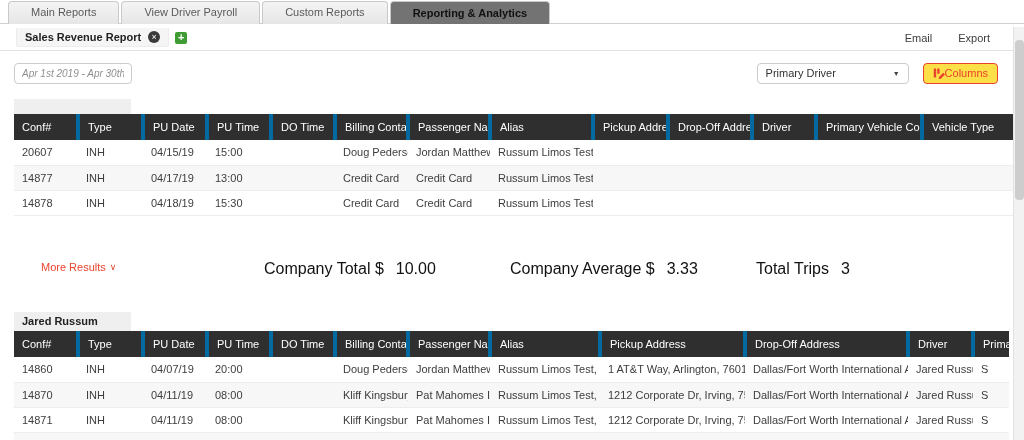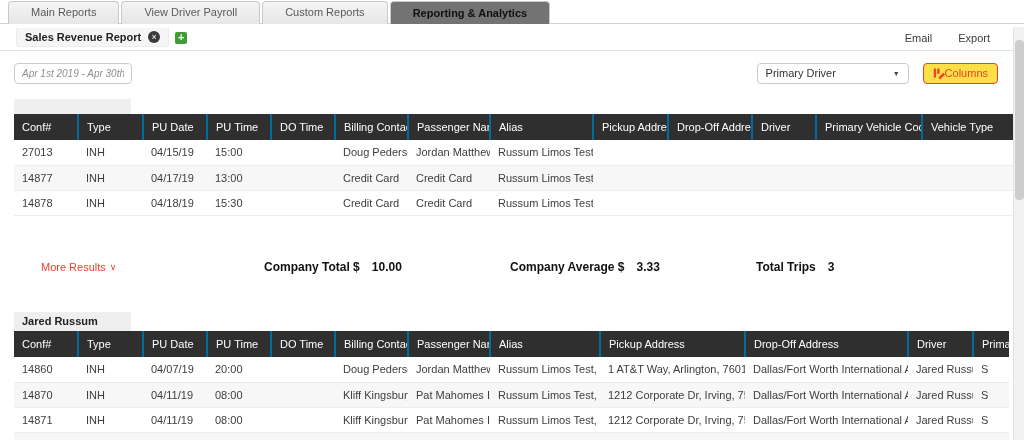--- a/index.html
+++ b/index.html
@@ -46,33 +46,33 @@
   .chip { position:absolute; left:14px; width:117px; background:#efefef;
           font-size:11px; font-weight:bold; color:#222; padding-left:8px; overflow:hidden; }
   .chip1 { top:99px; height:15px; line-height:15px; }
   .chip2 { top:312px; height:19px; line-height:19px; }
 
   
   .tablewrap { position:absolute; left:14px; }
   .tw1 { top:114px; } .tw2 { top:331px; }
   table.grid { table-layout:fixed; width:995px; border-collapse:collapse; }
   table.grid th { background:#2f2f2f; color:#fff; font-weight:normal; font-size:11px; text-align:left;
-                  padding:0 8px; height:26px; border-right:2px solid #0369a1; white-space:nowrap;
+                  padding:0 8px; height:26px; border-right:4px solid #0369a1; white-space:nowrap;
                   overflow:hidden; cursor:pointer; }
   table.grid th:last-child { border-right:none; }
   table.grid td { font-size:11px; color:#3d3d3d; padding:0 8px; height:25px; white-space:nowrap;
                   overflow:hidden; border-bottom:1px solid #ededed; background:#fff; }
   table.grid tr:nth-child(even) td { background:#f7f7f7; }
 
   
   .summary { position:absolute; left:14px; top:258px; width:990px; height:22px; }
   .more-results { position:absolute; left:0; top:3px; font-size:11px; cursor:pointer;
                   display:flex; align-items:center; gap:4px;margin-left:27px; }
   .more-results .chev { font-size:9px; }
-  .tot { position:absolute; top:2px; font-size:12px; font-weight:bold; color:#111; white-space:nowrap; }
+  .tot { position:absolute; top:2px; font-size:16px; font-weight:normal; color:#111; white-space:nowrap; }
   .tot .val { margin-left:12px; }
   .tot-total { left:250px; } .tot-avg { left:496px; } .tot-trips { left:742px; }
 
   
   .vscroll { position:absolute; right:0; top:27px; width:11px; height:413px; background:#f2f2f2;
              border-left:1px solid #e2e2e2; }
   .vthumb { position:absolute; left:1px; top:13px; width:9px; height:160px; background:#cdcdcd;
             border-radius:4px; cursor:pointer; }
 </style>
 </head>
@@ -149,21 +149,21 @@
             <th>Alias</th>
             <th>Pickup Address</th>
             <th>Drop-Off Address</th>
             <th>Driver</th>
             <th>Primary Vehicle Code</th>
             <th>Vehicle Type</th>
           </tr>
         </thead>
         <tbody>
           <tr>
-            <td>27013</td>
+            <td>20607</td>
             <td>INH</td>
             <td>04/15/19</td>
             <td>15:00</td>
             <td></td>
             <td>Doug Pederson</td>
             <td>Jordan Matthews</td>
             <td>Russum Limos Test, LLC</td>
             <td></td>
             <td></td>
             <td></td>

